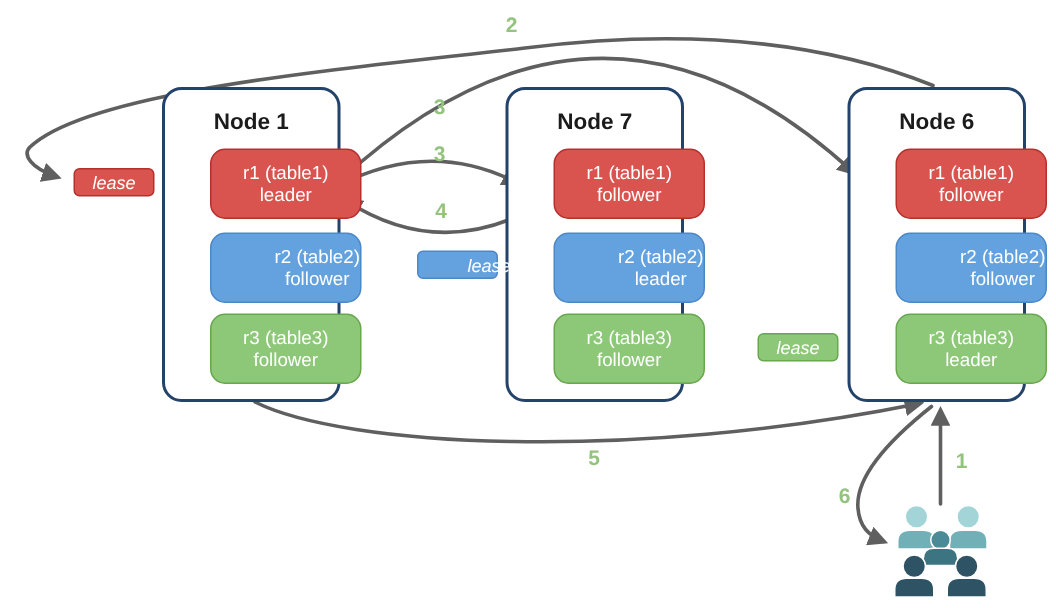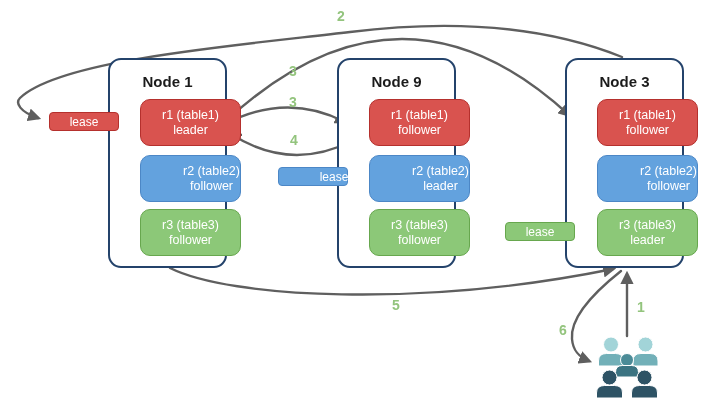--- a/index.html
+++ b/index.html
@@ -29,24 +29,24 @@
     position:absolute;top:13px;left:0;right:0;
     text-align:center;font-weight:bold;font-size:15px;color:#1b1b1b;
   }
   .replica{
     position:absolute;left:9px;width:101px;height:47px;
     border-radius:10px;border:1.7px solid;box-sizing:border-box;
     display:flex;flex-direction:column;align-items:center;justify-content:center;
     color:#ffffff;font-size:12.5px;line-height:15px;text-align:center;margin-left:21px;
   }
   .badge{
-    position:absolute;width:70px;height:19px;
+    position:absolute;width:54px;height:19px;
     border-radius:4px;border:1.5px solid;box-sizing:border-box;
     display:flex;align-items:center;justify-content:center;
-    color:#ffffff;font-size:12px;
+    color:#ffffff;font-size:12px;font-style:italic;
   }
   .c-red{background:var(--red_fill);border-color:var(--red_border);}
   .c-blue{background:var(--blue_fill);border-color:var(--blue_border);padding-left:42px;}
   .c-green{background:var(--green_fill);border-color:var(--green_border);}
 
   .step{
     position:absolute;transform:translate(-50%,-50%);
     font-weight:bold;font-size:14px;color:var(--step_label);
   }
 </style>
@@ -97,37 +97,37 @@
       <div>r2 (table2)</div>
       <div>follower</div>
     </div>
     <div class="replica c-green" style="top:149px">
       <div>r3 (table3)</div>
       <div>follower</div>
     </div>
   </div>
 
   <div class="node" style="left:337px">
-    <div class="node-title">Node 9</div>
+    <div class="node-title">Node 7</div>
     <div class="replica c-red" style="top:39px">
       <div>r1 (table1)</div>
       <div>follower</div>
     </div>
     <div class="replica c-blue" style="top:95px">
       <div>r2 (table2)</div>
       <div>leader</div>
     </div>
     <div class="replica c-green" style="top:149px">
       <div>r3 (table3)</div>
       <div>follower</div>
     </div>
   </div>
 
   <div class="node" style="left:565px">
-    <div class="node-title">Node 3</div>
+    <div class="node-title">Node 6</div>
     <div class="replica c-red" style="top:39px">
       <div>r1 (table1)</div>
       <div>follower</div>
     </div>
     <div class="replica c-blue" style="top:95px">
       <div>r2 (table2)</div>
       <div>follower</div>
     </div>
     <div class="replica c-green" style="top:149px">
       <div>r3 (table3)</div>

